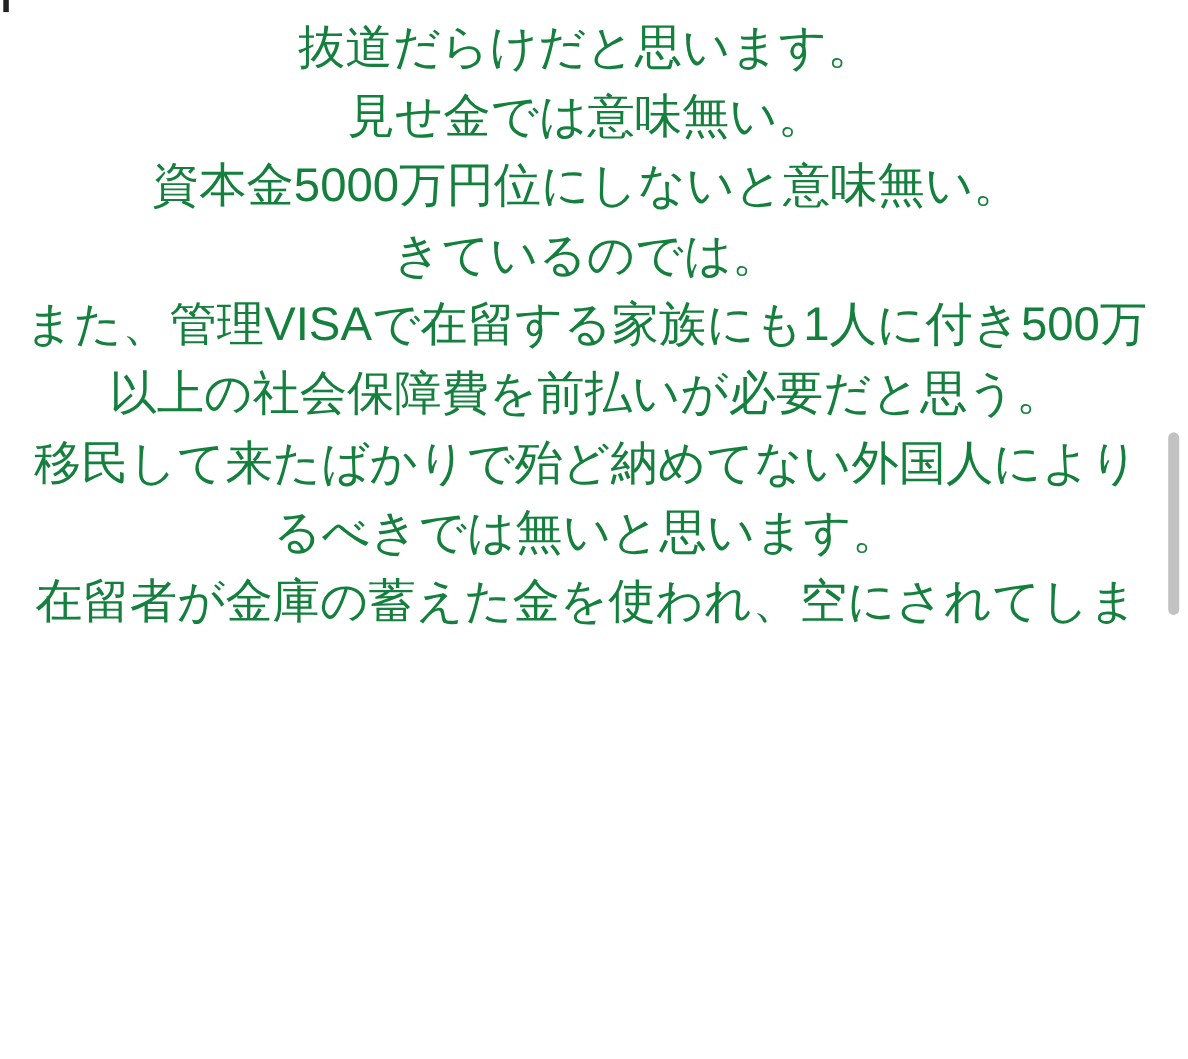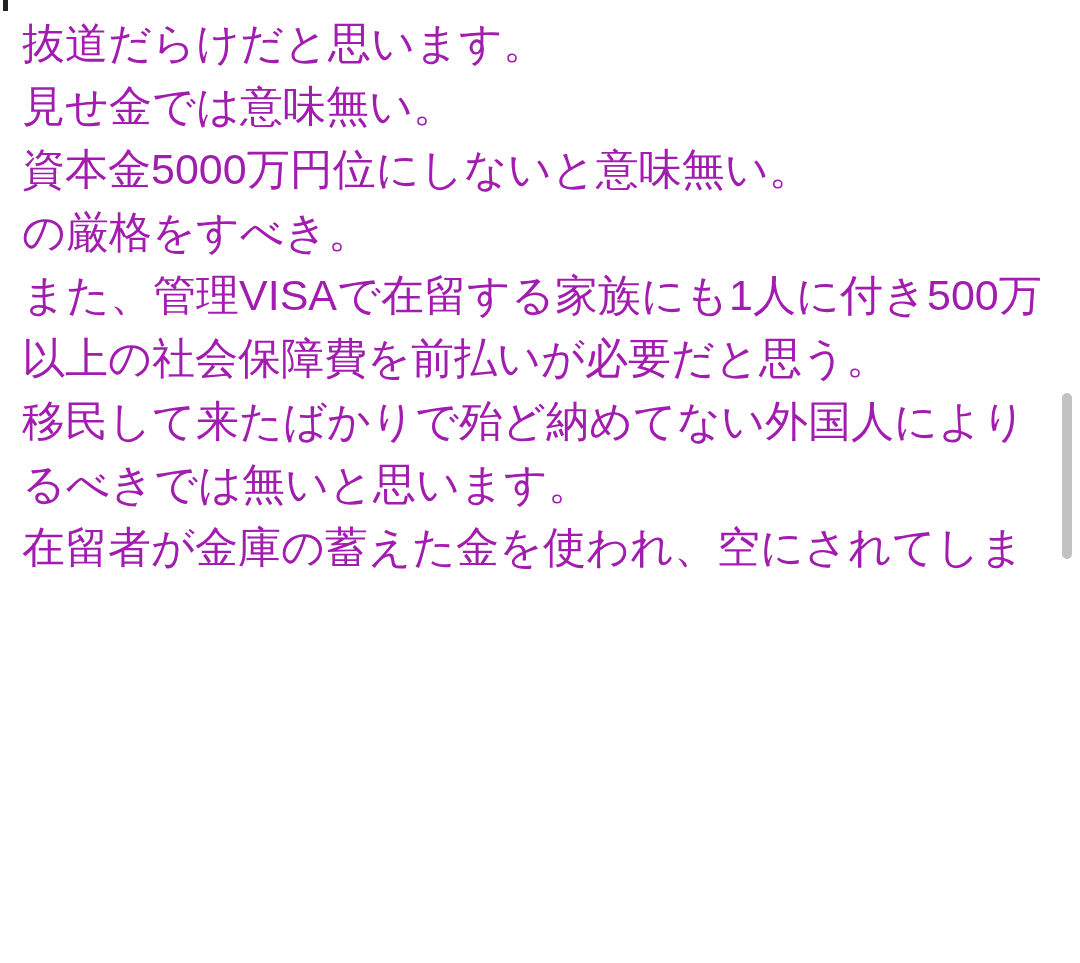--- a/index.html
+++ b/index.html
@@ -52,25 +52,25 @@
     height: 166px;
     border-radius: 5px;
     background: #c2c2c2;
   }
 </style>
 </head>
 <body style="background: rgb(255, 255, 255);">
 
 <div class="crop-artifact"></div>
 
-<div class="text-block" id="text-block" style="color: #a21caf;">
+<div class="text-block" id="text-block" style="color: #15803d; text-align: center;">
     <div class="line">抜道だらけだと思います。</div>
     <div class="line">見せ金では意味無い。</div>
     <div class="line">資本金5000万円位にしないと意味無い。</div>
-    <div class="line">の厳格をすべき。</div>
+    <div class="line">きているのでは。</div>
     <div class="line">また、管理VISAで在留する家族にも1人に付き500万</div>
     <div class="line">以上の社会保障費を前払いが必要だと思う。</div>
     <div class="line">移民して来たばかりで殆ど納めてない外国人により</div>
     <div class="line">るべきでは無いと思います。</div>
     <div class="line">在留者が金庫の蓄えた金を使われ、空にされてしま</div>
   </div>
 
 <div class="scrollbar-track">
   <div class="scrollbar-thumb" style="background: rgb(194, 194, 194);"></div>
 </div>

